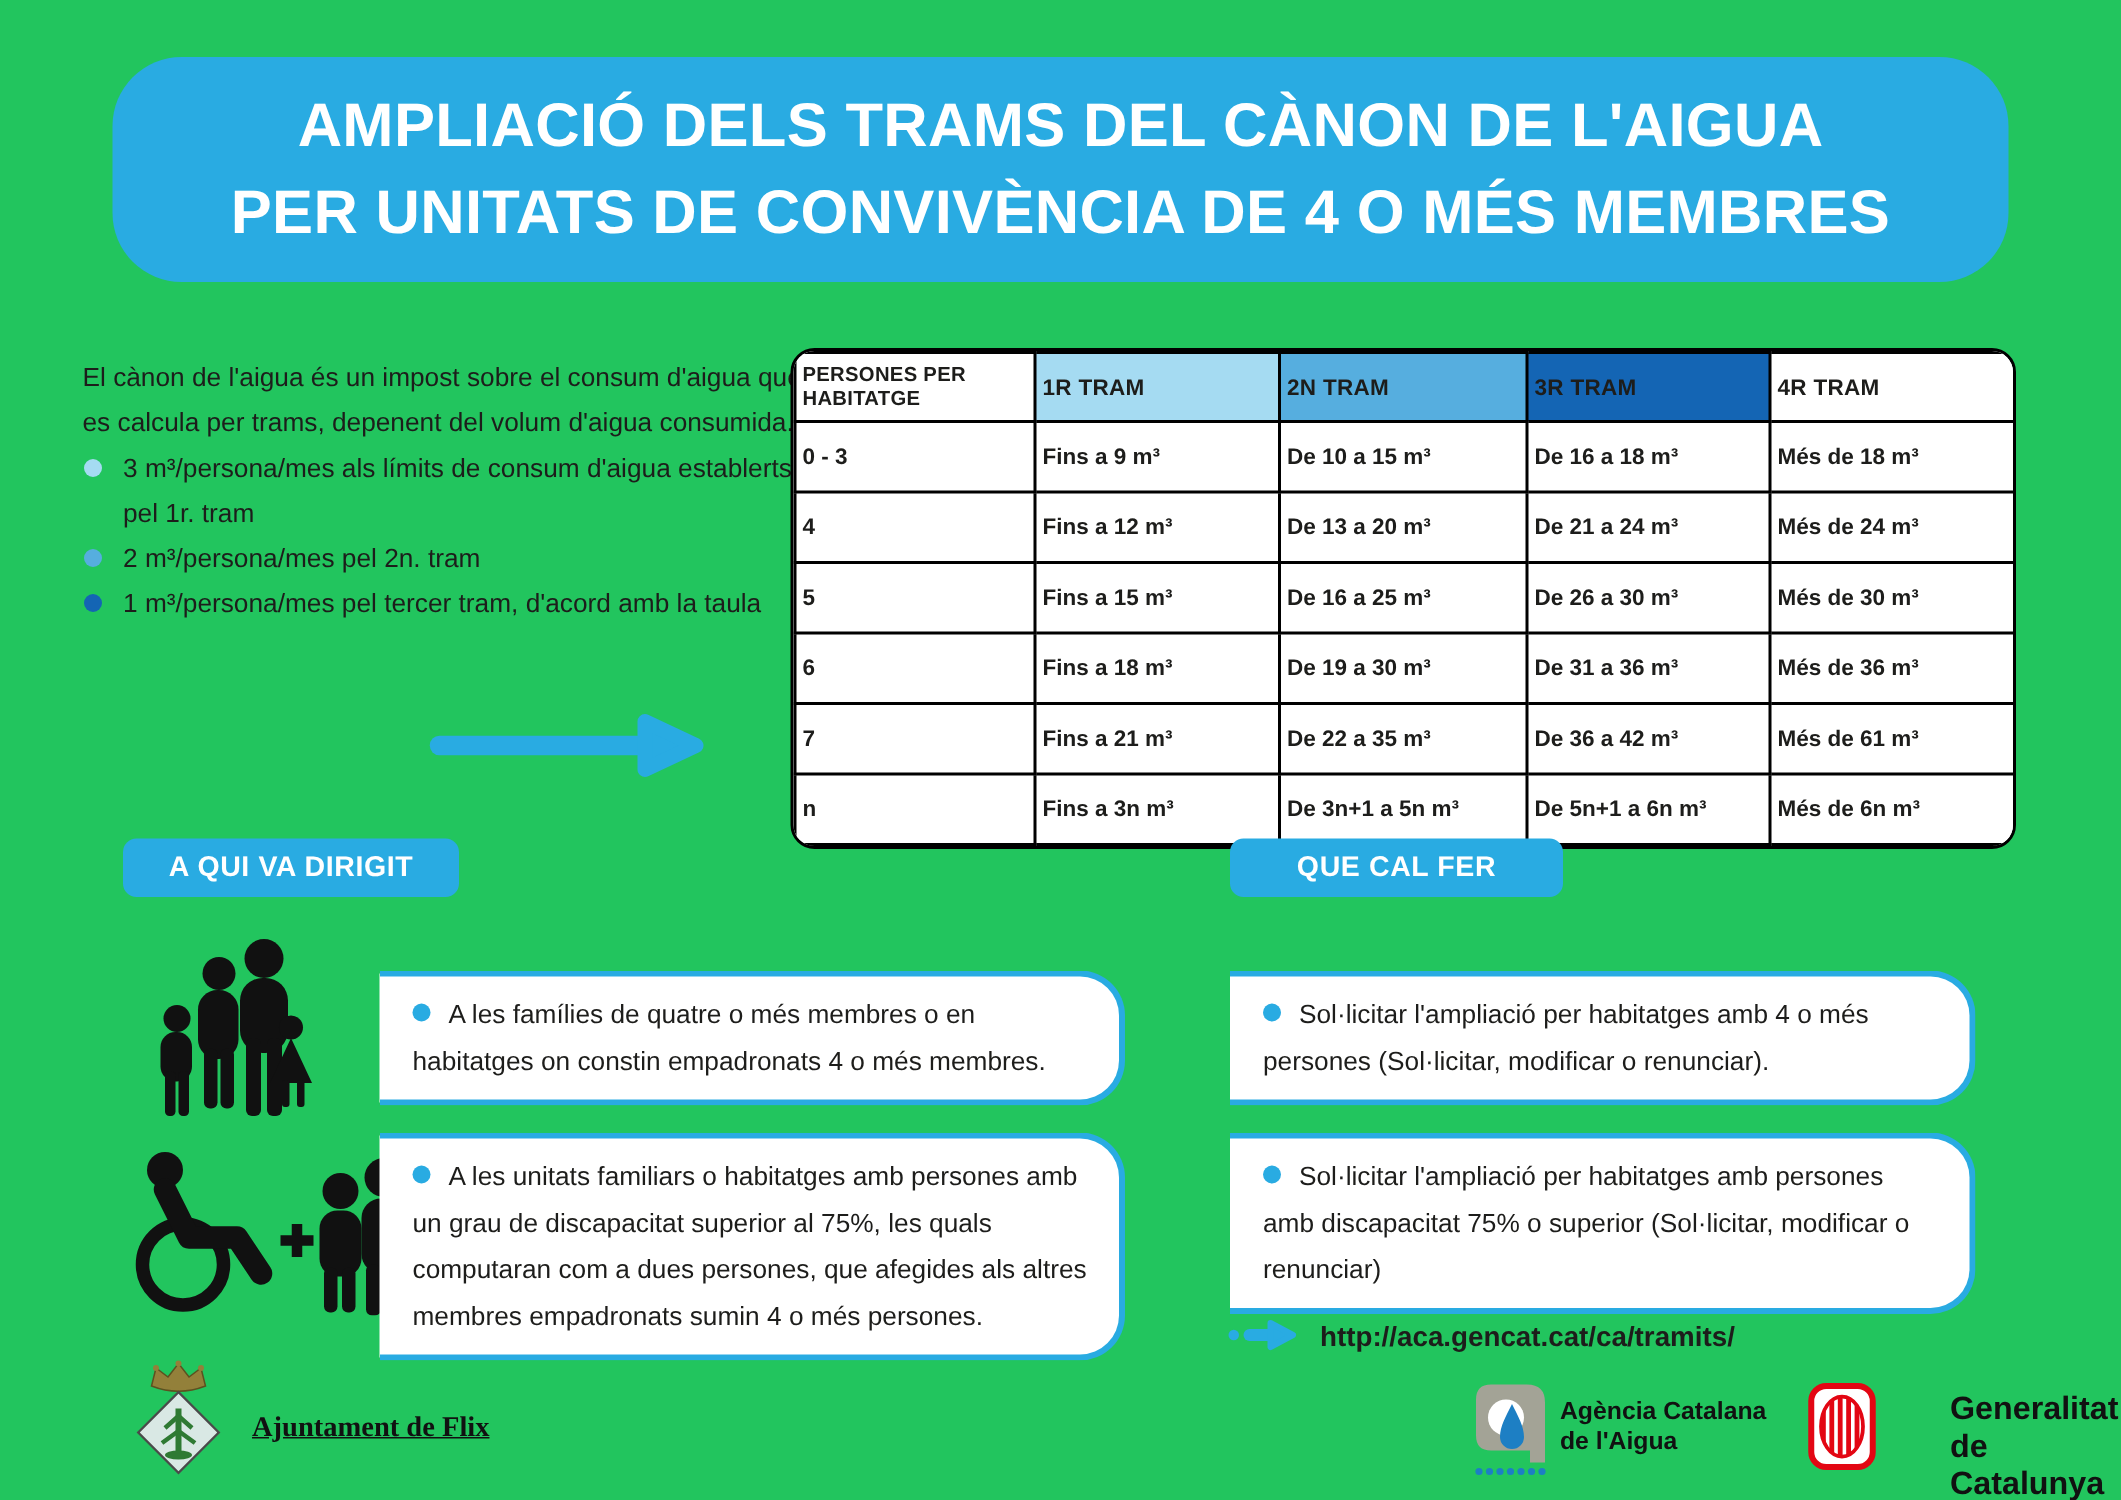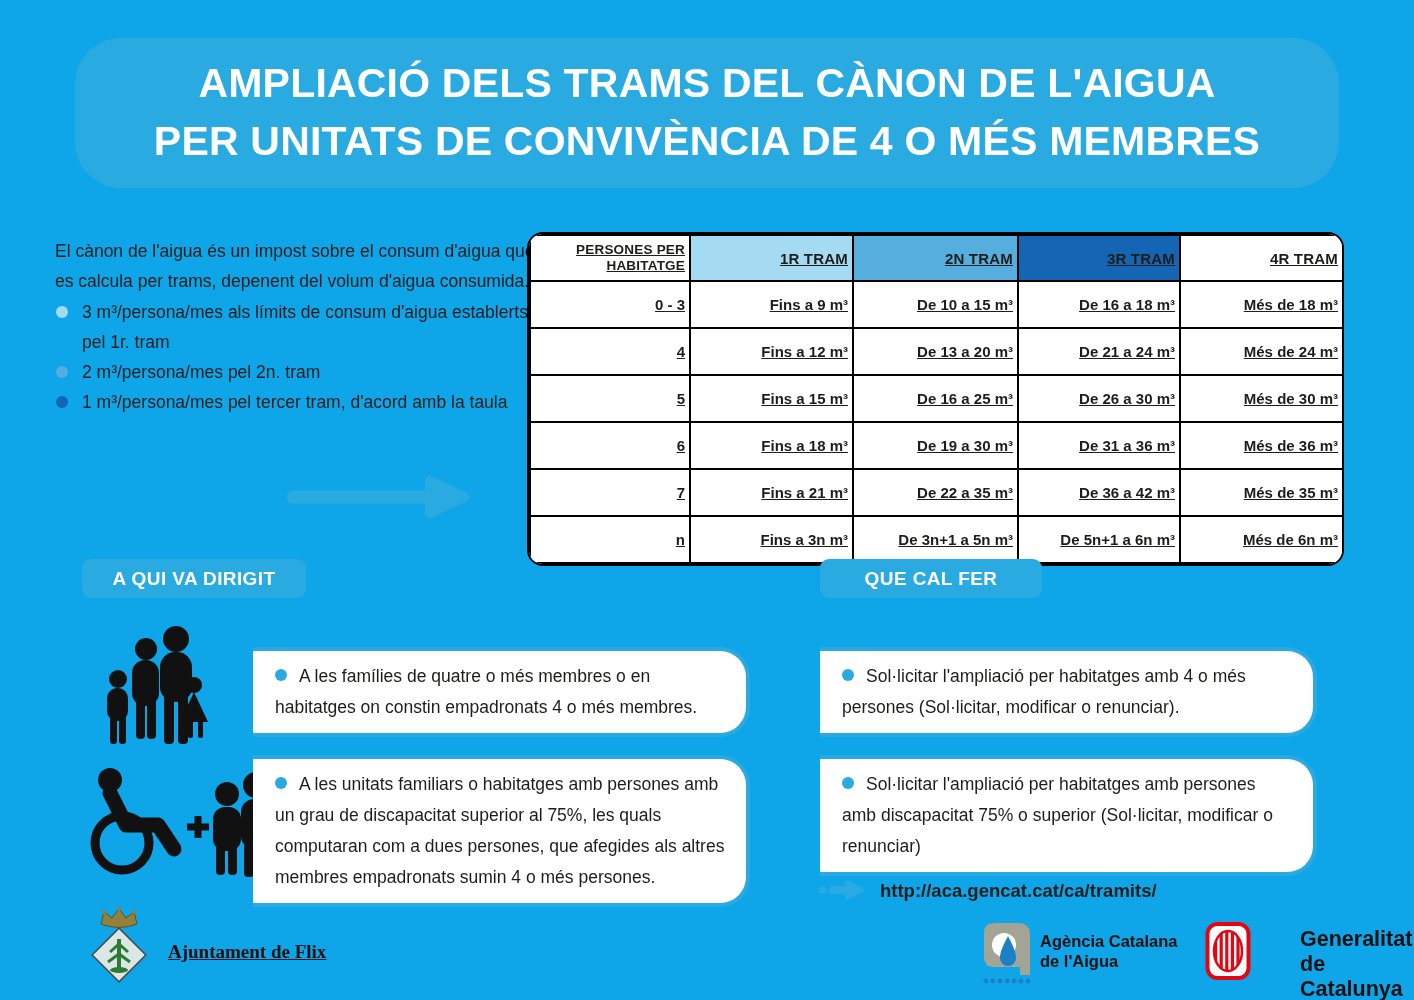--- a/index.html
+++ b/index.html
@@ -1,17 +1,17 @@
 <!DOCTYPE html>
 <html lang="ca"><head>
 <meta charset="utf-8">
 <style>
   html,body{margin:0;padding:0;background:#fff;}
   .page{
-    position:relative;width:1414px;height:1000px;overflow:hidden;background:#0ea5e9;
+    position:relative;width:1414px;height:1000px;overflow:hidden;background:#22c55e;
     font-family:"Liberation Sans","DejaVu Sans",sans-serif;color:#1d1d1b;
   }
   
   .banner{
     position:absolute;left:75px;top:38px;width:1264px;height:150px;
     background:#29abe2;border-radius:46px;text-align:center;padding-top:16px;box-sizing:border-box;
   }
   .banner-line{
     color:#fff;font-weight:700;font-size:41px;line-height:58px;letter-spacing:.2px;
   }
@@ -32,21 +32,21 @@
     position:absolute;left:527px;top:232px;width:813px;
     border:2px solid #000;border-radius:16px;overflow:hidden;background:#fff;
   }
   table.trams{border-collapse:collapse;table-layout:fixed;width:100%;}
   table.trams col:nth-child(1){width:160px;}
   table.trams col:nth-child(2){width:163px;}
   table.trams col:nth-child(3){width:165px;}
   table.trams col:nth-child(4){width:162px;}
   table.trams col:nth-child(5){width:163px;}
   table.trams th,table.trams td{
-    border:2px solid #000;text-align:right;vertical-align:middle;padding:2px 4px;text-decoration:underline;
+    border:2px solid #000;text-align:left;vertical-align:middle;padding:2px 4px;
   }
   table.trams th{height:40px;font-size:15px;font-weight:700;letter-spacing:.2px;}
   table.trams th.th-0{font-size:13.5px;line-height:16px;background:#fff;}
   table.trams th.th-1{background:#a5dbf2;}
   table.trams th.th-2{background:#56aedf;}
   table.trams th.th-3{background:#1465b4;}
   table.trams th.th-4{background:#fff;}
   table.trams td{height:41px;font-size:15px;font-weight:600;background:#fff;}
   
   .pill{
@@ -156,21 +156,21 @@
         <td>Fins a 18 m³</td>
         <td>De 19 a 30 m³</td>
         <td>De 31 a 36 m³</td>
         <td>Més de 36 m³</td>
       </tr>
       <tr>
         <td>7</td>
         <td>Fins a 21 m³</td>
         <td>De 22 a 35 m³</td>
         <td>De 36 a 42 m³</td>
-        <td>Més de 35 m³</td>
+        <td>Més de 61 m³</td>
       </tr>
       <tr>
         <td>n</td>
         <td>Fins a 3n m³</td>
         <td>De 3n+1 a 5n m³</td>
         <td>De 5n+1 a 6n m³</td>
         <td>Més de 6n m³</td>
       </tr>
     </tbody>
       </table>

